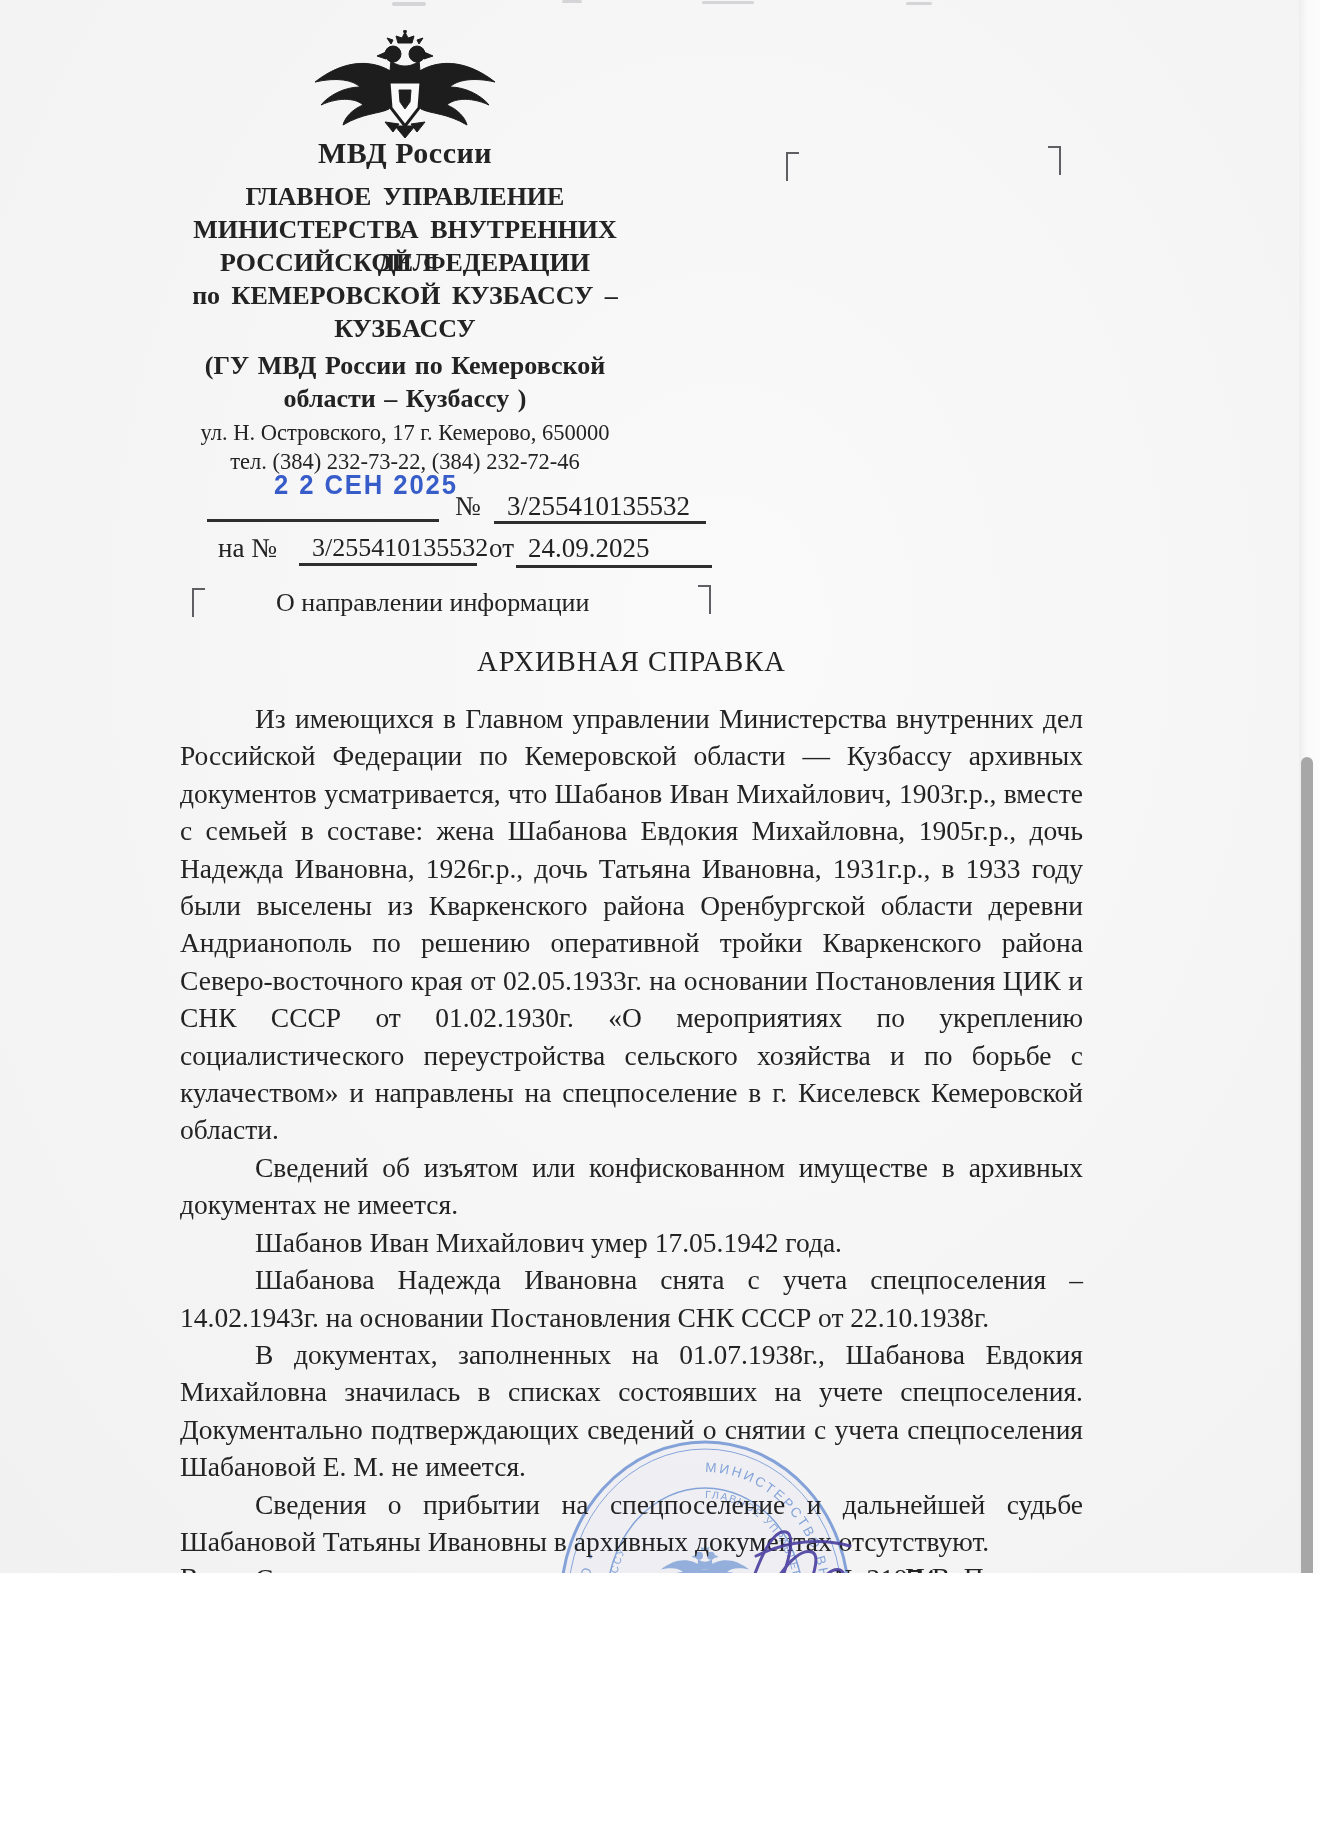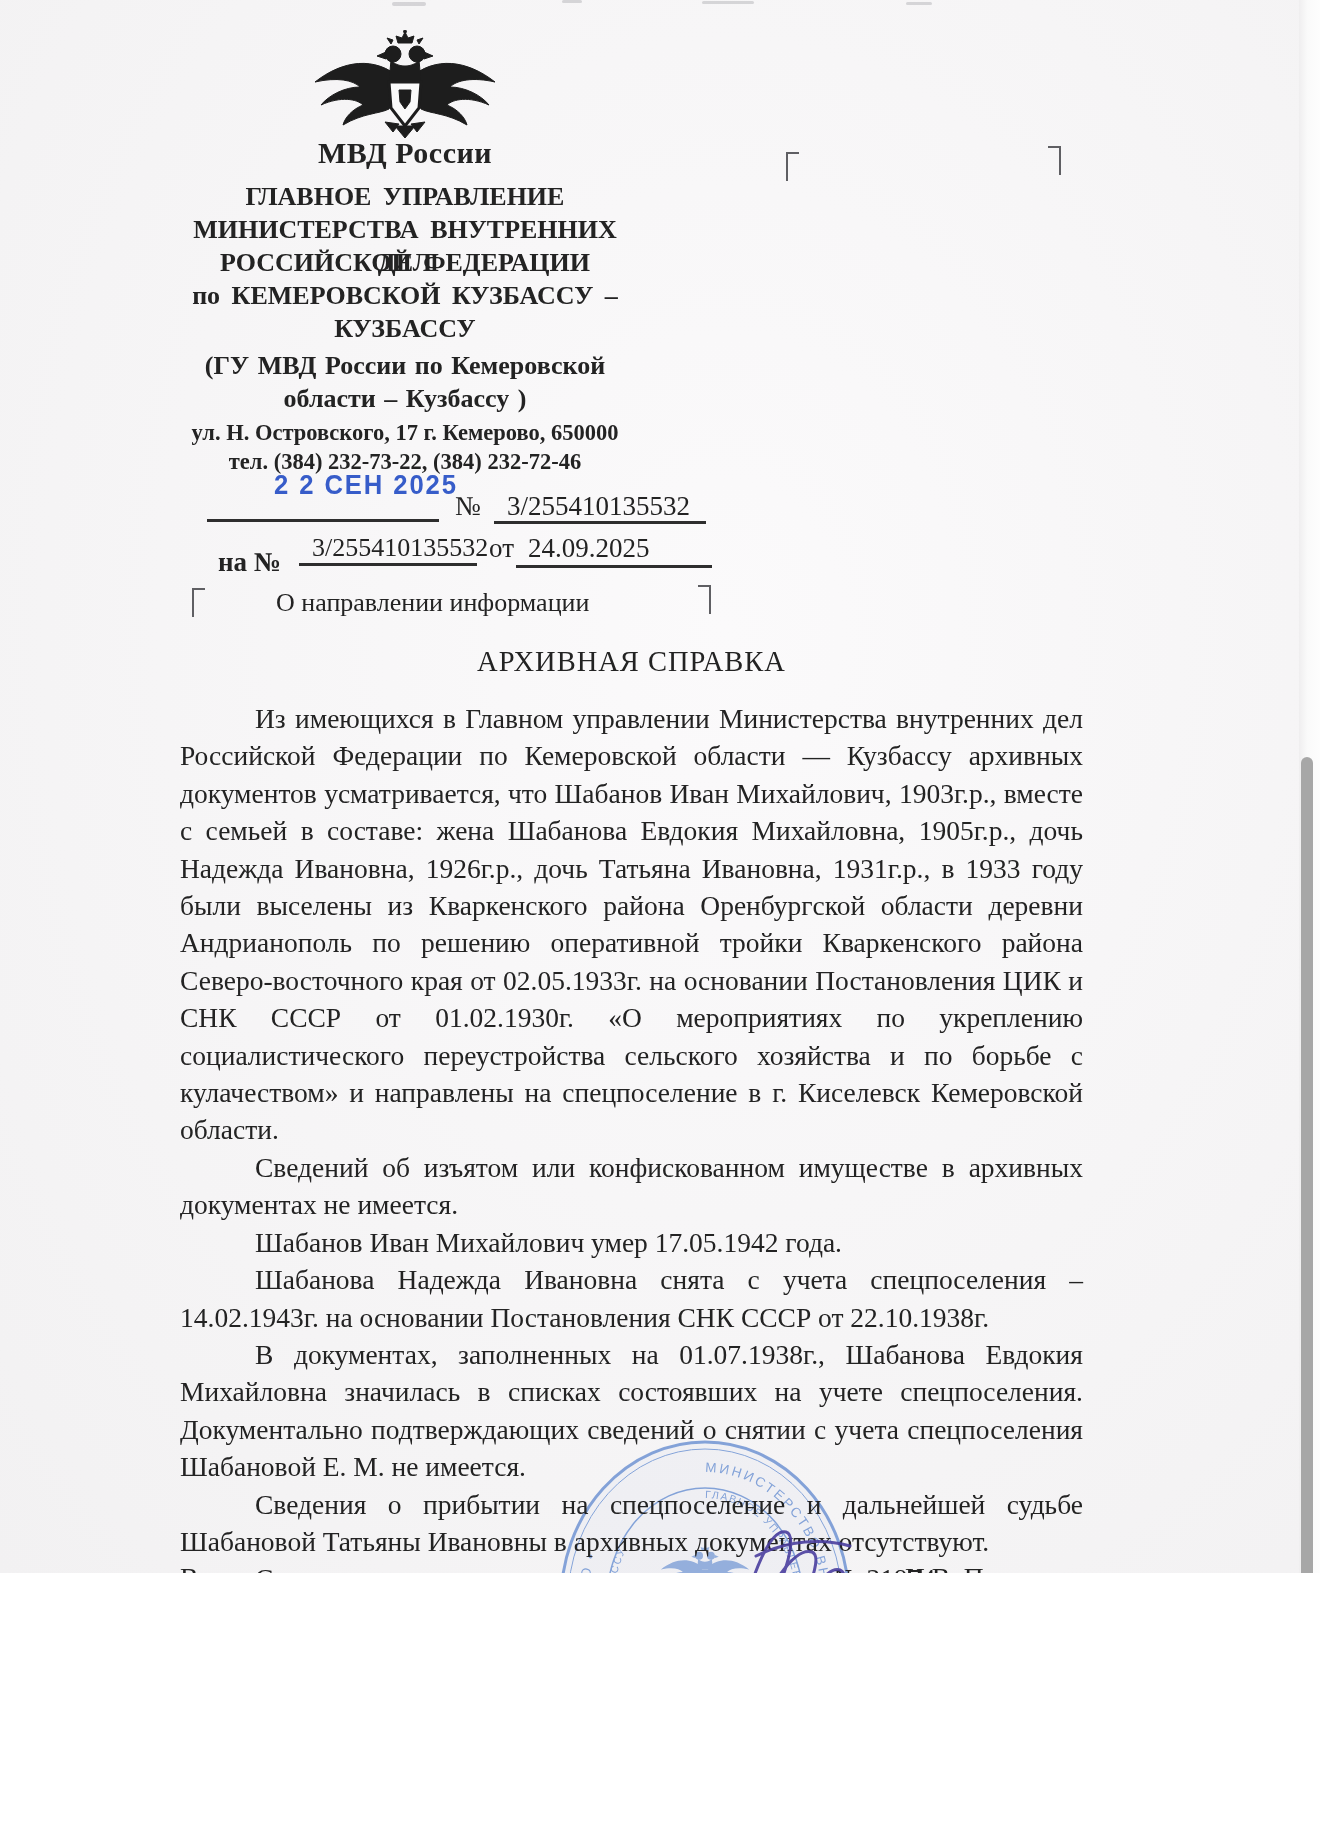--- a/index.html
+++ b/index.html
@@ -7,21 +7,21 @@
     position:relative;width:1320px;height:1573px;overflow:hidden;
     background:radial-gradient(ellipse at 55% 40%, #fbfafb 0%, #f6f5f6 55%, #f2f1f2 100%);
     font-family:"Liberation Serif", serif;color:#232323;
   }
   .abs{position:absolute;}
   .ctr{text-align:center;}
   .speck{position:absolute;background:#8e8e96;opacity:.32;border-radius:2px;}
   
   .agency{left:180px;top:136px;width:450px;font-size:30px;font-weight:bold;letter-spacing:.5px;}
   .orgline{left:168px;width:474px;font-size:26px;font-weight:bold;line-height:33px;word-spacing:5px;}
-  .addr{left:150px;width:510px;font-size:22.5px;line-height:29px;font-weight:bold;}
+  .addr{left:150px;width:510px;font-size:22.5px;line-height:29px;}
   
   .hbrack{position:absolute;width:11px;height:27px;border-color:#5f5f63;border-style:solid;border-width:0;}
   .hbrack.tl{border-left-width:2px;border-top-width:2px;}
   .hbrack.tr{border-right-width:2px;border-top-width:2px;}
   
   .regtext{font-size:27px;}
   .uline{position:absolute;height:2.5px;background:#2e2e2e;}
   .datestamp{
     left:274px;top:470px;font-family:"Liberation Sans",sans-serif;font-weight:bold;
     font-size:27px;color:#2750c6;letter-spacing:2px;transform:scaleX(.95);transform-origin:left;
@@ -98,21 +98,21 @@
   <div class="hbrack tl" style="left:786px;top:152px;"></div>
   <div class="hbrack tr" style="left:1048px;top:146px;"></div>
 
   <div class="abs datestamp">2 2 СЕН 2025</div>
 
   <div class="uline" style="left:207px;top:519px;width:232px;"></div>
   <div class="abs regtext" style="left:455px;top:491px;">№</div>
   <div class="abs regtext" style="left:507px;top:491px;">3/255410135532</div>
   <div class="uline" style="left:494px;top:521px;width:212px;"></div>
 
-  <div class="abs regtext" style="left:218px;top:547px;font-weight:bold;">на №</div>
+  <div class="abs regtext" style="left:218px;top:533px;">на №</div>
   <div class="abs regtext" style="left:312px;top:533px;font-size:26px;">3/255410135532</div>
   <div class="uline" style="left:299px;top:563px;width:178px;"></div>
   <div class="abs regtext" style="left:489px;top:533px;">от</div>
   <div class="abs regtext" style="left:528px;top:533px;">24.09.2025</div>
   <div class="uline" style="left:516px;top:565px;width:196px;"></div>
 
   <div class="hbrack tl" style="left:192px;top:588px;"></div>
   <div class="abs subject" style="left:276px;top:588px;">О направлении информации</div>
   <div class="hbrack tr" style="left:698px;top:585px;"></div>
 

